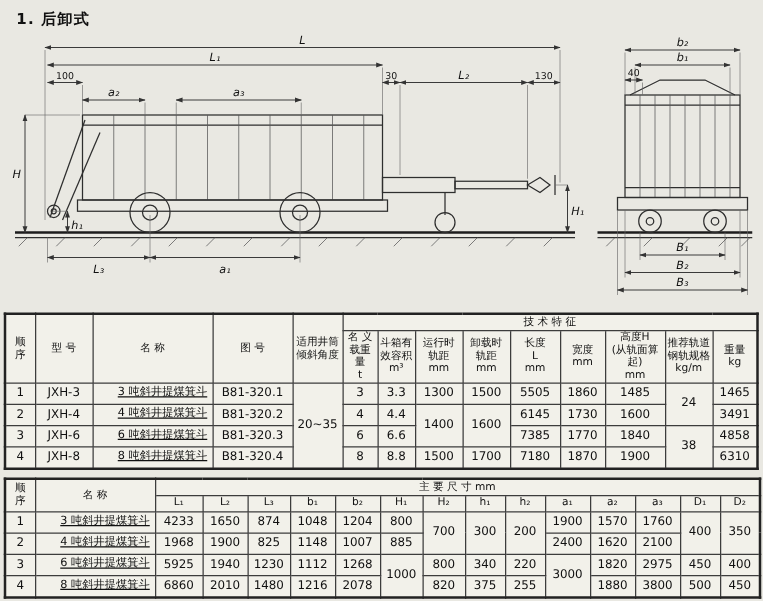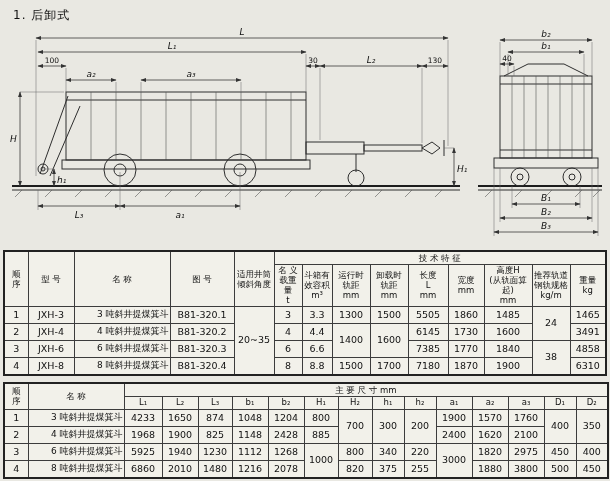--- a/index.html
+++ b/index.html
@@ -2,21 +2,21 @@
 <html><head>
 <meta charset="utf-8">
 <style>
   html,body{margin:0;padding:0;}
   body{
     width:610px;height:481px;position:relative;overflow:hidden;
     background:#e9e8e2;
     font-family:"DejaVu Sans","Liberation Sans",sans-serif;
     color:#111;
   }
-  .heading{position:absolute;top:7px;left:13px;font-size:12px;font-weight:normal;letter-spacing:1px;}
+  .heading{position:absolute;top:7px;left:13px;font-size:12px;font-weight:bold;letter-spacing:1px;}
   
   #draw{position:absolute;left:8px;top:26px;}
   .s1{stroke:#2e2e2e;stroke-width:1;fill:none;}
   .s2{stroke:#1d1d1d;stroke-width:2;fill:none;}
   .s05{stroke:#555;stroke-width:.6;fill:none;}
   .ext{stroke:#666;stroke-width:.5;fill:none;}
   .dim{stroke:#3a3a3a;stroke-width:.8;fill:none;marker-start:url(#ar);marker-end:url(#ar);}
   text{fill:#111;}
   .dl{font:italic 9px "DejaVu Sans",sans-serif;}
   .dn{font:7.5px "DejaVu Sans",sans-serif;}
@@ -24,21 +24,21 @@
   table{position:absolute;border-collapse:collapse;table-layout:fixed;background:#f2f1ea;border:2px solid #222;}
   th,td{border:1px solid #3c3c3c;font-weight:normal;text-align:center;padding:0 1px;
         white-space:pre-line;line-height:1.18;color:#111;overflow:hidden;}
   th{font-size:8.5px;margin-left:24px;}
   td{font-size:9.5px;height:16px;}
   #t1{left:3px;top:250px;width:604px;}
   #t2{left:3px;top:382px;width:604px;}
   .hb{height:13px;}
   .hs{height:42px;padding-left:40px;}
   .h2{height:13px;}
-  .nm{text-align:right;padding-left:17px;white-space:nowrap;font-size:9px;}
+  .nm{text-align:center;padding-left:17px;white-space:nowrap;font-size:9px;text-decoration:underline;}
 </style>
 </head>
 <body>
 
 <div class="heading">1. 后卸式</div>
 
 <svg id="draw" width="594" height="218" viewBox="0 0 594 218">
   <defs>
     <marker id="ar" viewBox="0 0 10 10" refX="9" refY="5" markerWidth="7" markerHeight="7" orient="auto-start-reverse">
       <path d="M0 1.5 L10 5 L0 8.5 z" fill="#333"></path>
@@ -367,21 +367,21 @@
       <td rowspan="2">400</td>
       <td rowspan="2">350</td>
     </tr>
     <tr>
       <td>2</td>
       <td class="nm">4 吨斜井提煤箕斗</td>
       <td>1968</td>
       <td>1900</td>
       <td>825</td>
       <td>1148</td>
-      <td>2428</td>
+      <td>1007</td>
       <td>885</td>
       <td>2400</td>
       <td>1620</td>
       <td>2100</td>
     </tr>
     <tr>
       <td>3</td>
       <td class="nm">6 吨斜井提煤箕斗</td>
       <td>5925</td>
       <td>1940</td>

